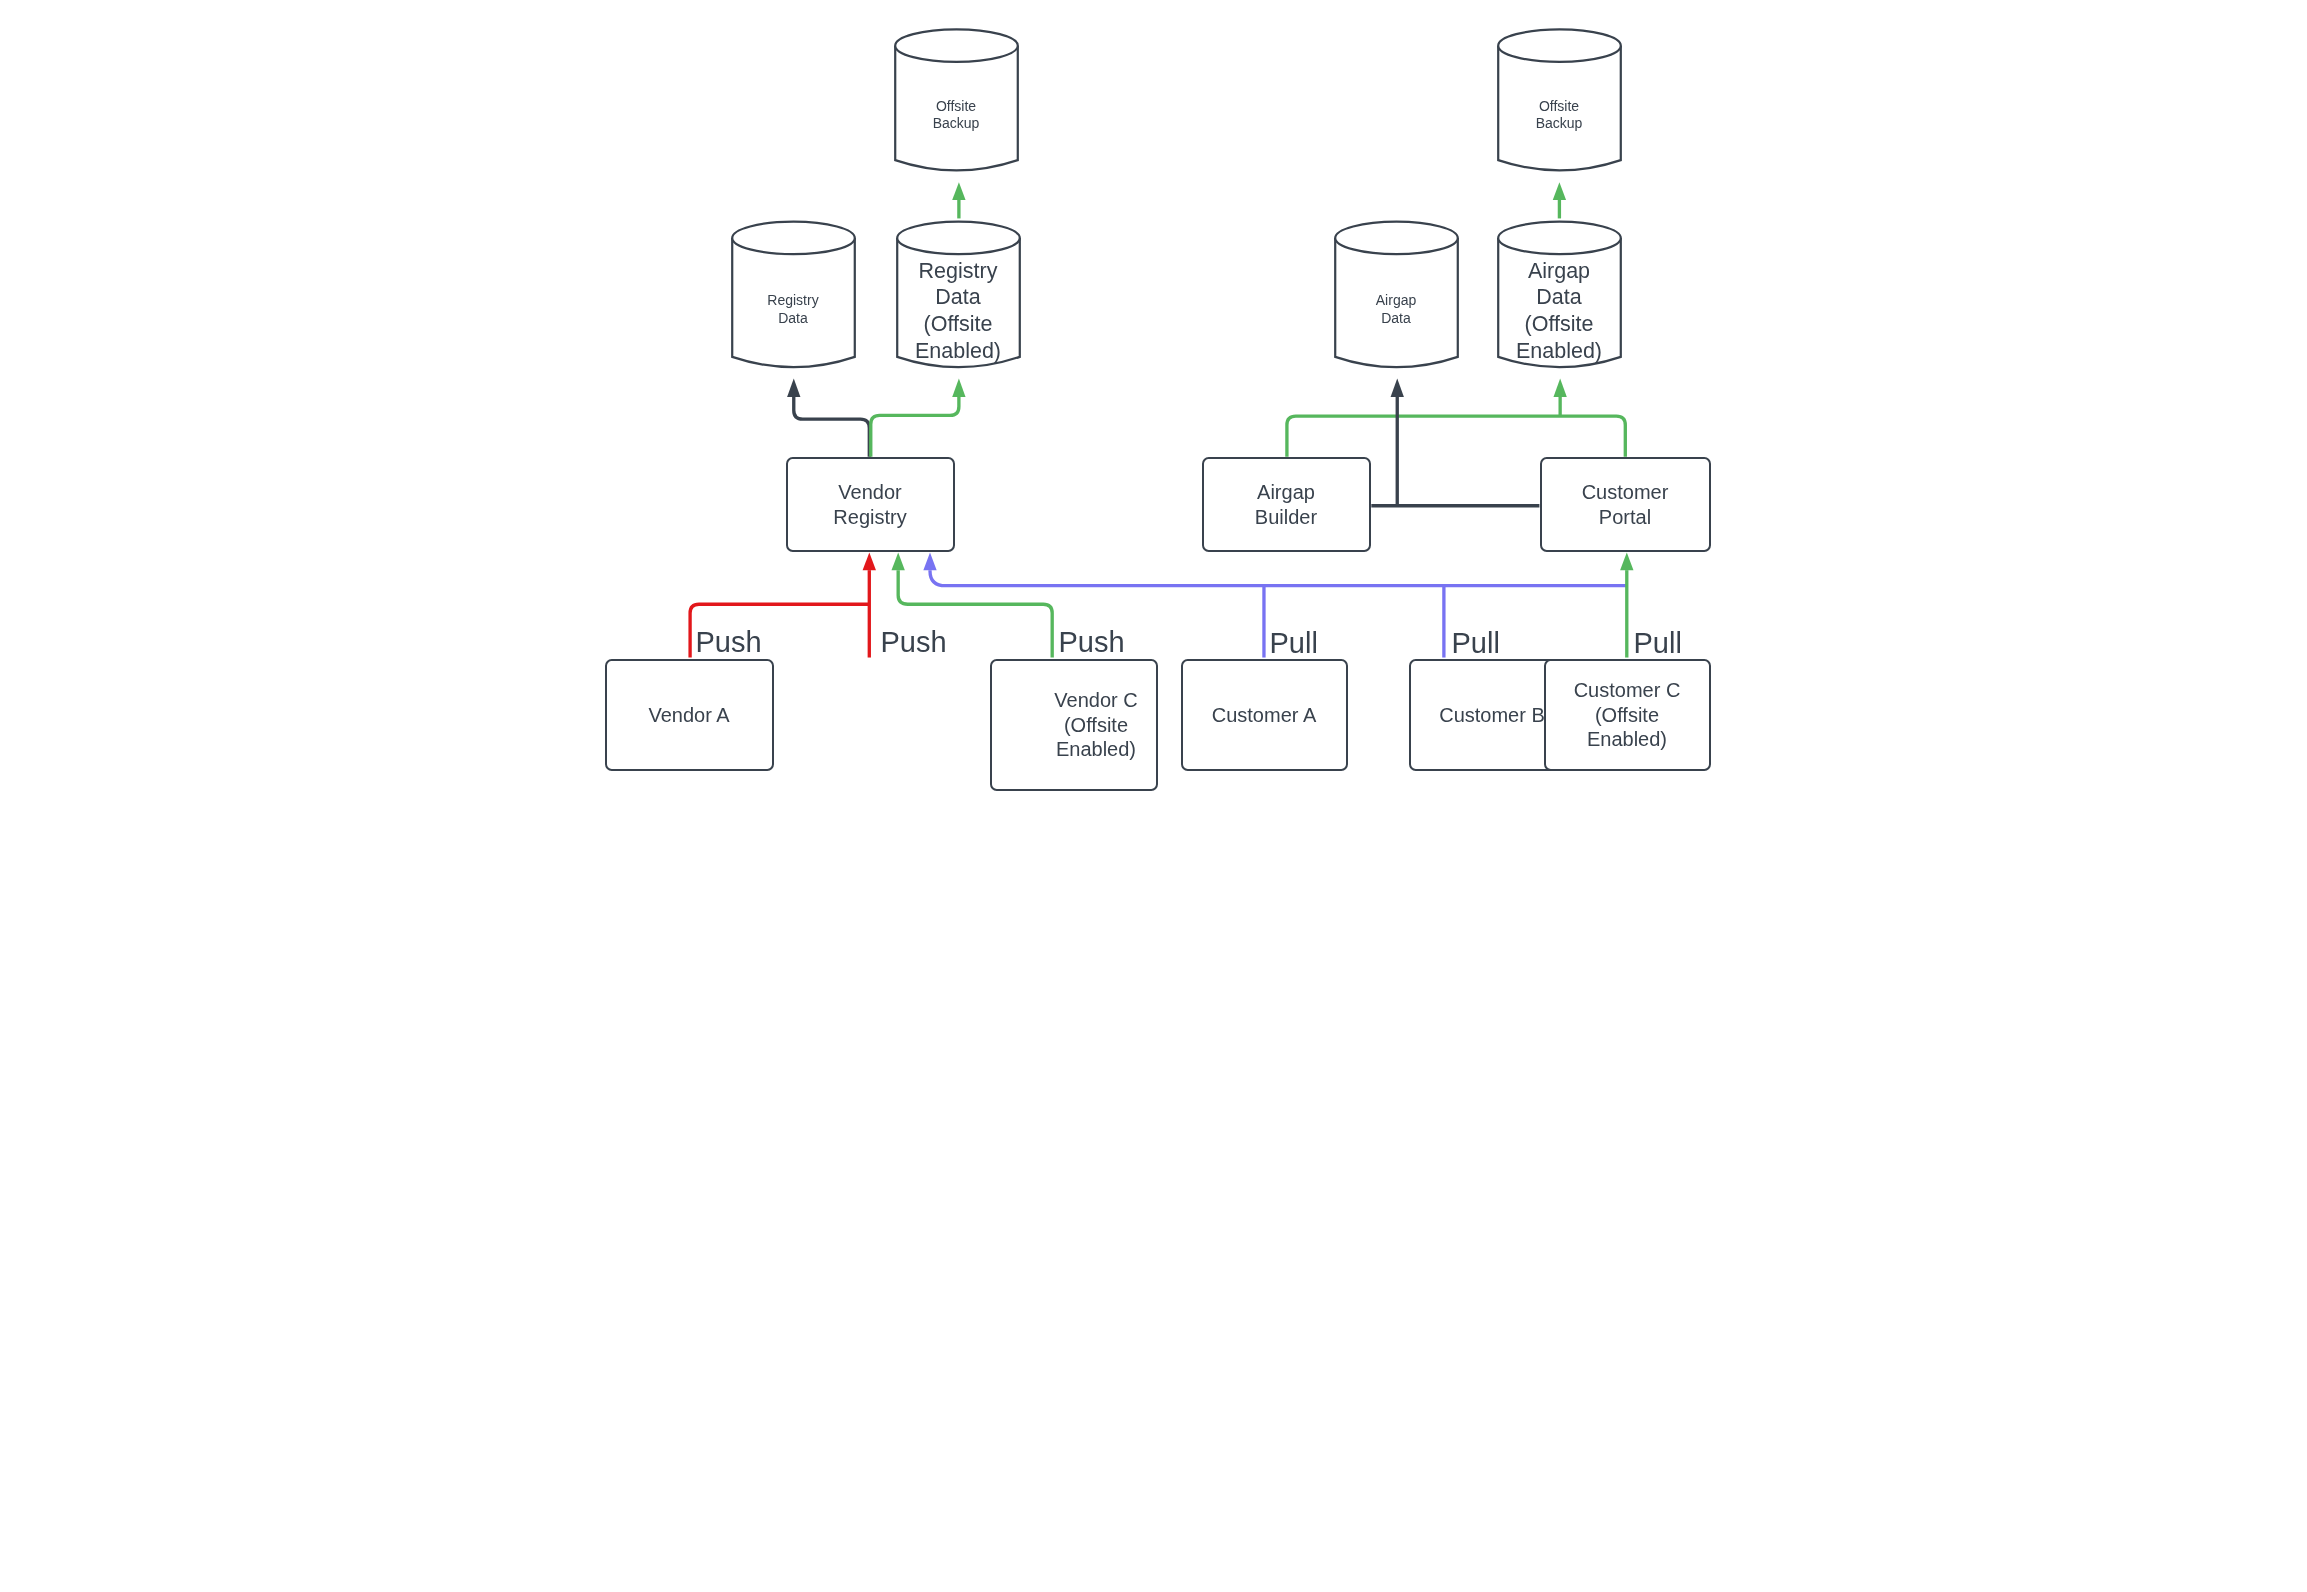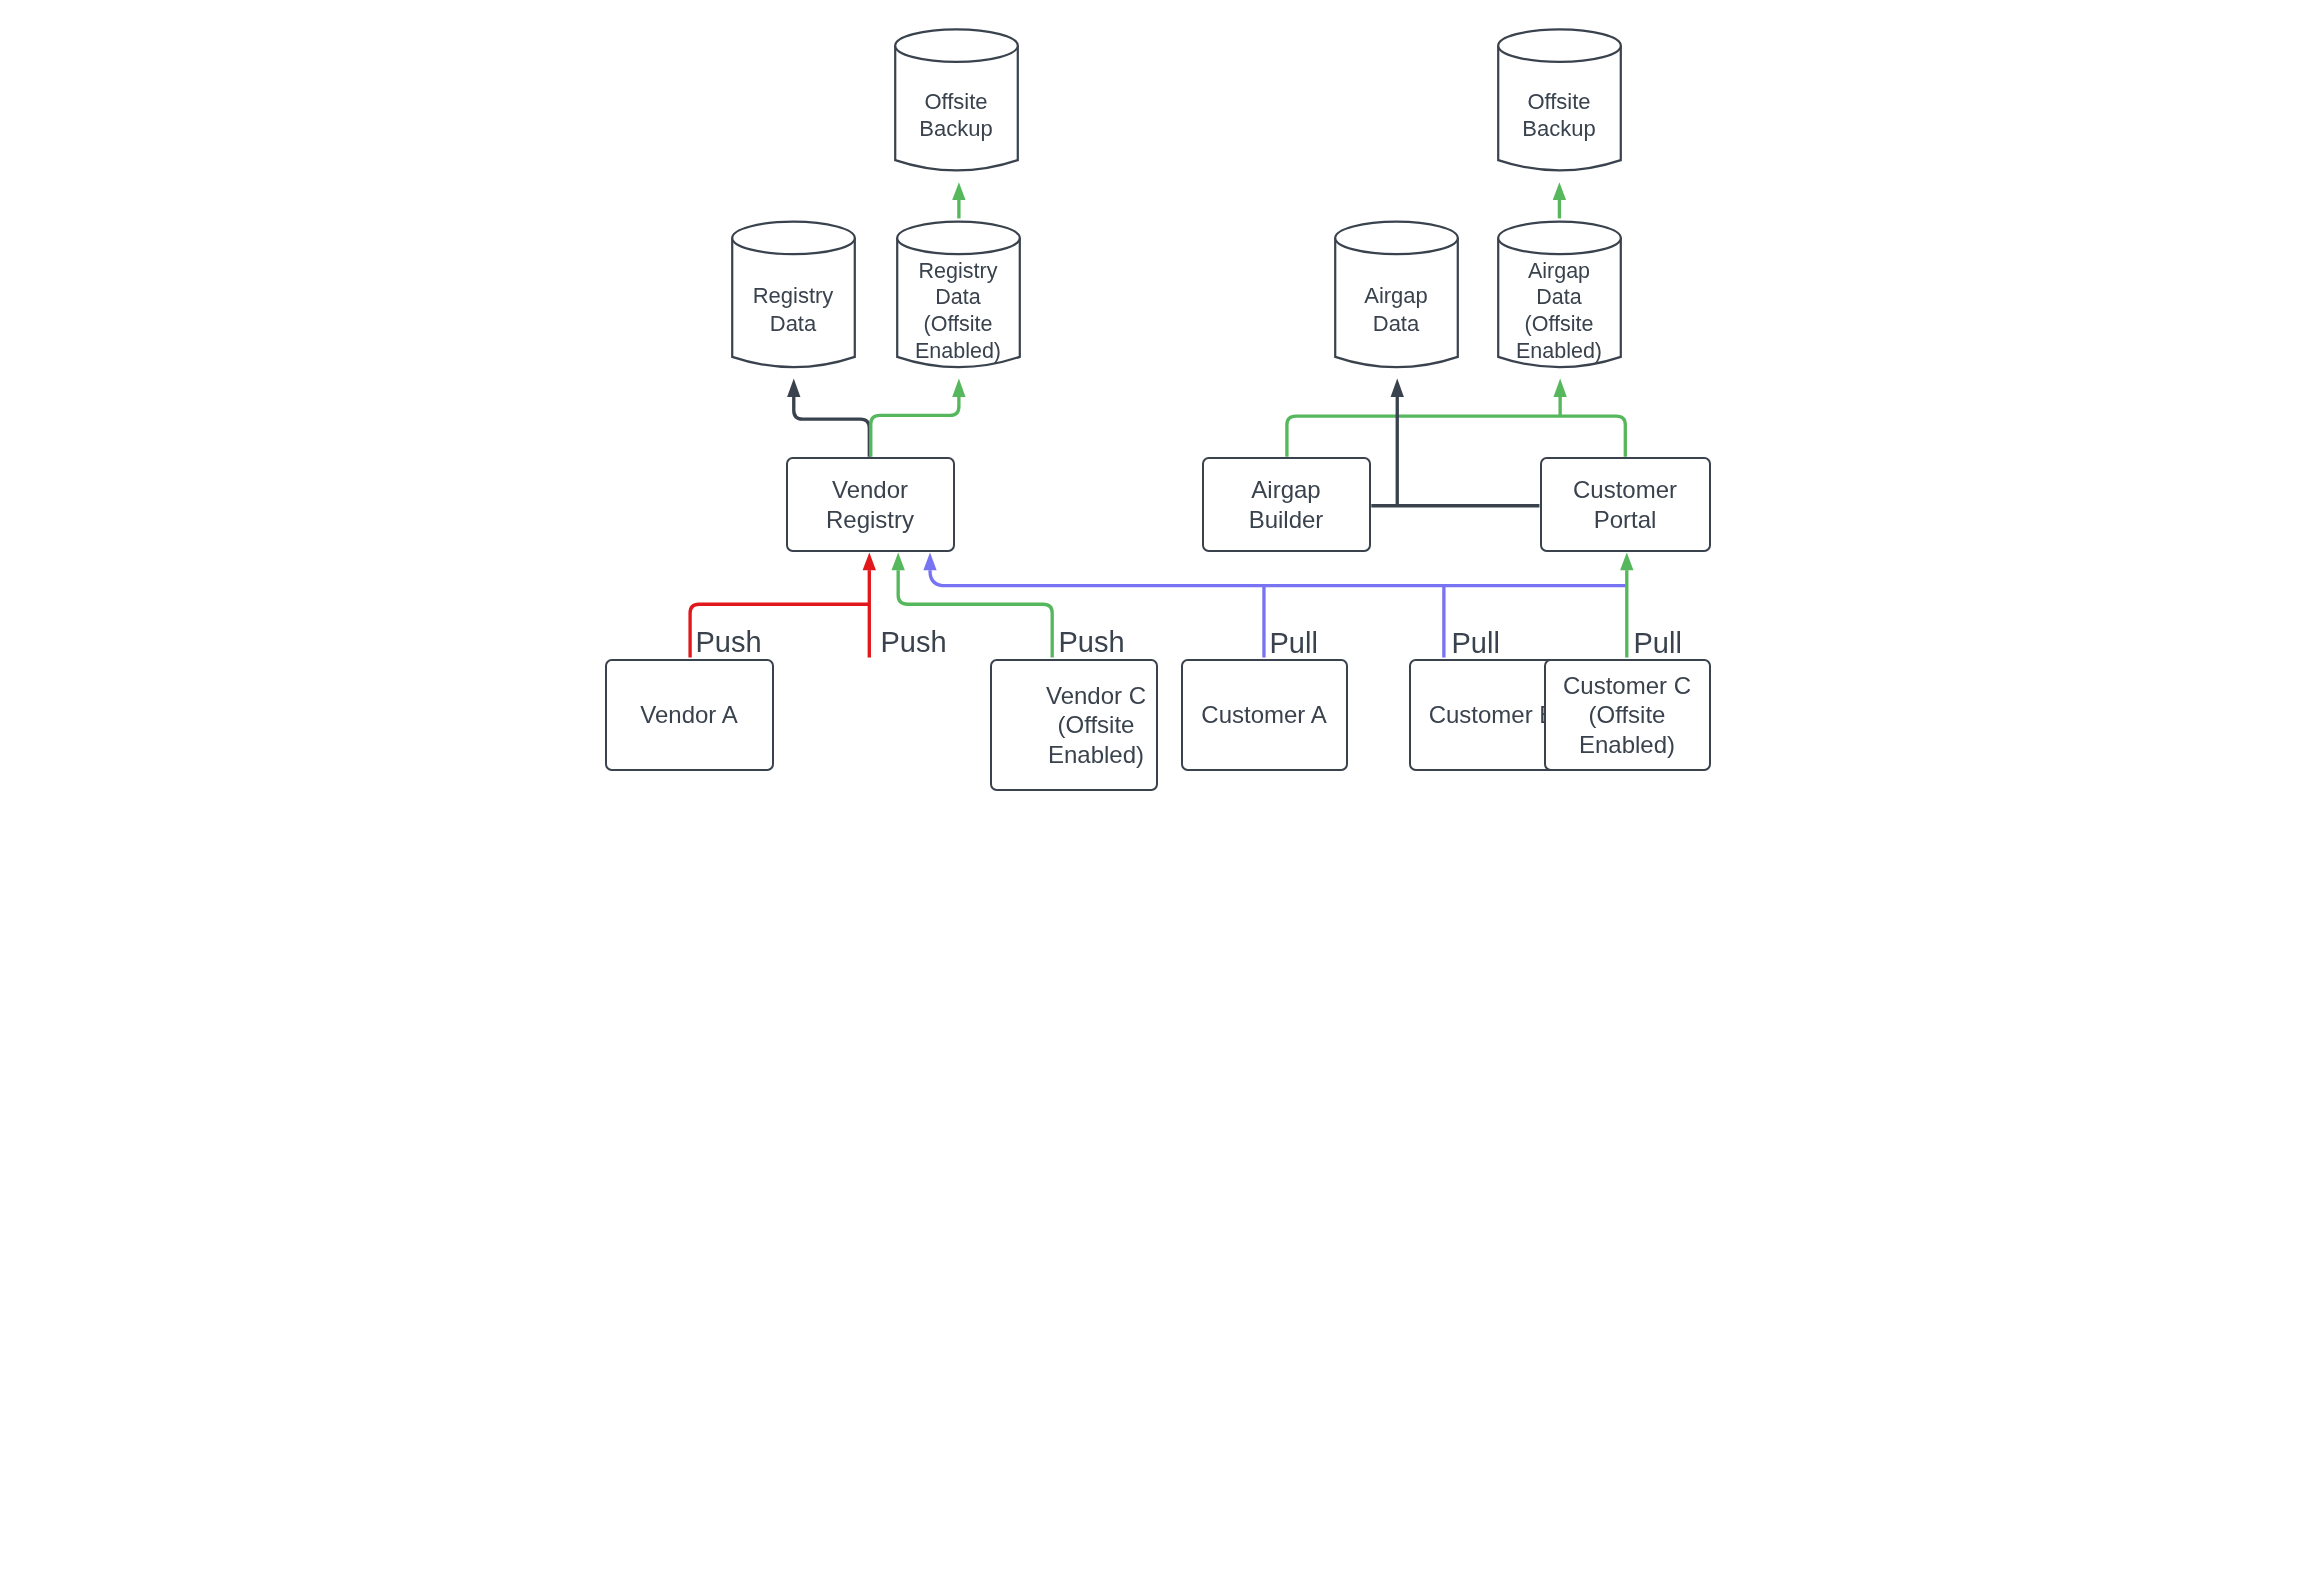--- a/index.html
+++ b/index.html
@@ -28,21 +28,21 @@
   .box{
     border:2.2px solid var(--c-dark);
     border-radius:6.7px;
     background:var(--node-fill);
     display:flex;
     align-items:center;
     justify-content:center;
     text-align:center;
   }
   .box .lbl{
-    font-size:24px;
+    font-size:20px;
     line-height:1.22;
     white-space:pre-line;
   }
   .cyl{background:transparent;}
   .cshape{
     position:absolute;
     left:0;top:0;width:100%;height:100%;
     overflow:visible;
   }
   .cshape path,.cshape ellipse{
@@ -51,21 +51,21 @@
     fill:var(--node-fill);
   }
   .clbl{
     position:absolute;
     inset:0;
     display:flex;
     align-items:center;
     justify-content:center;
     text-align:center;
     padding-top:22px;
-    font-size:22px;
+    font-size:14px;
     line-height:1.24;
     white-space:pre-line;
   }
   .wires{
     position:absolute;
     left:0;top:0;
     z-index:2;
     pointer-events:none;
   }
   .wires path{fill:none;stroke-width:4.5px;}

